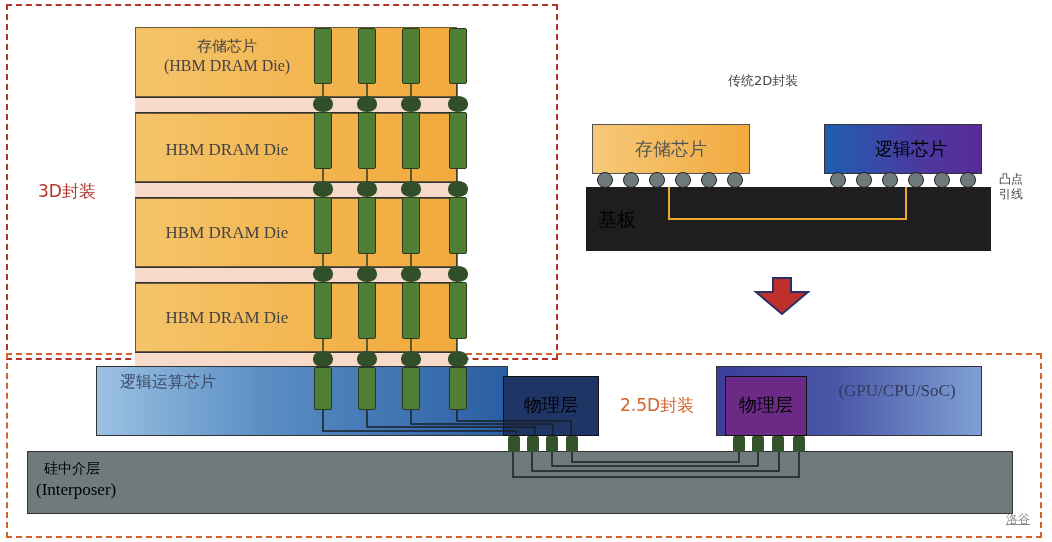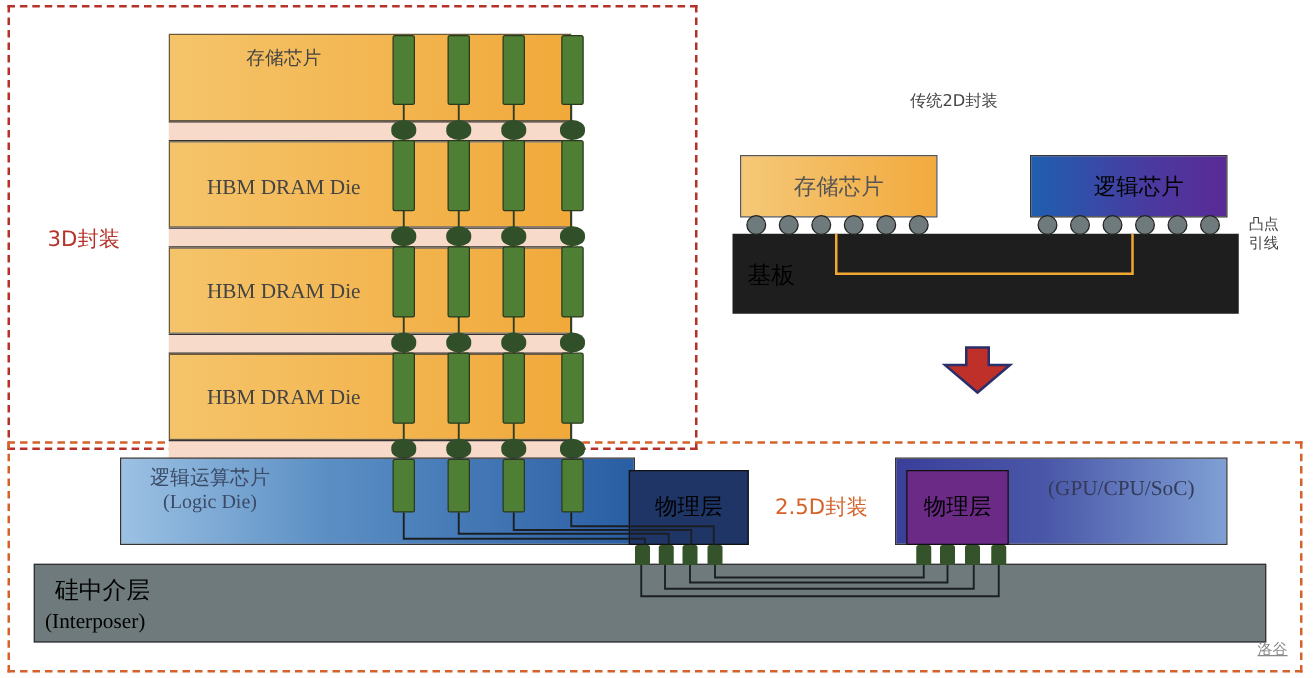--- a/index.html
+++ b/index.html
@@ -30,20 +30,21 @@
   <div class="abs gap" style="left:0; top:70px; width:322px; height:16px;"></div>
   <div class="abs die" style="left:0; top:86px; width:322px; height:69px;"></div>
   <div class="abs gap" style="left:0; top:155px; width:322px; height:16px;"></div>
   <div class="abs die" style="left:0; top:171px; width:322px; height:69px;"></div>
   <div class="abs gap" style="left:0; top:240px; width:322px; height:16px;"></div>
   <div class="abs die" style="left:0; top:256px; width:322px; height:69px;"></div>
   <div class="abs gap" style="left:0; top:325px; width:322px; height:20px;"></div>
 
   <div class="abs label serif" style="left:4px; top:10px; width:176px; font-size:16px;">
     <div style="font-family:'DejaVu Sans',sans-serif; font-size:15px;">存储芯片</div>
+    <div>(HBM DRAM Die)</div>
   </div>
   <div class="abs label serif" style="left:4px; top:112px; width:176px; font-size:17px;">HBM DRAM Die</div>
   <div class="abs label serif" style="left:4px; top:195px; width:176px; font-size:17px;">HBM DRAM Die</div>
   <div class="abs label serif" style="left:4px; top:280px; width:176px; font-size:17px;">HBM DRAM Die</div>
 </div>
 
 <div class="abs" style="left:0; top:0; width:1052px; height:542px;">
   <svg width="1052" height="542" style="position:absolute;left:0;top:0;">
     <g stroke="#2f3d22" stroke-width="1.5">
       <line x1="323" y1="30" x2="323" y2="410"></line>
@@ -90,21 +91,20 @@
 <div class="abs tsv" style="left:449px; top:282px; width:18px; height:57px;"></div>
 
 <div class="abs bump" style="left:313px; top:351px; width:20px; height:16px;"></div>
 <div class="abs bump" style="left:357px; top:351px; width:20px; height:16px;"></div>
 <div class="abs bump" style="left:401px; top:351px; width:20px; height:16px;"></div>
 <div class="abs bump" style="left:448px; top:351px; width:20px; height:16px;"></div>
 
 <div class="abs" style="left:96px; top:366px; width:412px; height:70px; background:linear-gradient(90deg,#9cc1e3 0%,#5b8fc4 40%,#2a5ea4 100%); border:1px solid #333; box-sizing:border-box;"></div>
 <div class="abs label" style="left:108px; top:372px; width:120px; font-size:16px; color:#3b4a66;">
   <div>逻辑运算芯片</div>
-  <div class="serif" style="font-size:16px;">(Logic Die)</div>
 </div>
 
 <div class="abs tsv" style="left:314px; top:367px; width:18px; height:43px;"></div>
 <div class="abs tsv" style="left:358px; top:367px; width:18px; height:43px;"></div>
 <div class="abs tsv" style="left:402px; top:367px; width:18px; height:43px;"></div>
 <div class="abs tsv" style="left:449px; top:367px; width:18px; height:43px;"></div>
 
 <div class="abs" style="left:503px; top:376px; width:96px; height:60px; background:#1f3566; border:1.5px solid #111; box-sizing:border-box;"></div>
 <div class="abs white" style="left:503px; top:393px; width:96px; text-align:center; font-size:18px;">物理层</div>
 
@@ -114,21 +114,21 @@
 
 <div class="abs" style="left:716px; top:366px; width:266px; height:70px; background:linear-gradient(90deg,#3a3f9a 0%,#4a57a8 45%,#7fa0d4 100%); border:1px solid #333; box-sizing:border-box;"></div>
 <div class="abs" style="left:725px; top:376px; width:82px; height:60px; background:#6a2a86; border:1.5px solid #111; box-sizing:border-box;"></div>
 <div class="abs white" style="left:725px; top:393px; width:82px; text-align:center; font-size:18px;">物理层</div>
 <div class="abs label" style="left:812px; top:380px; width:170px; font-size:17px; color:#333a5a;">
   <div class="serif">(GPU/CPU/SoC)</div>
 </div>
 
 <div class="abs" style="left:27px; top:451px; width:986px; height:63px; background:#6e7a7b; border:1px solid #333; box-sizing:border-box;"></div>
 <div class="abs white" style="left:36px; top:460px; line-height:1.35;">
-  <div style="font-size:19px; padding-left:8px;">硅中介层</div>
+  <div style="font-size:14px; padding-left:8px;font-family:Liberation Mono, monospace;">硅中介层</div>
   <div class="serif" style="font-size:17px;">(Interposer)</div>
 </div>
 
 <svg class="abs" width="1052" height="542" style="left:0; top:0;">
   <g fill="none" stroke="#1a1f24" stroke-width="1.5">
     <polyline points="323,410 323,431 516,431 516,440"></polyline>
     <polyline points="367,410 367,427 535,427 535,440"></polyline>
     <polyline points="411,410 411,424 553,424 553,440"></polyline>
     <polyline points="457,410 457,421 571,421 571,440"></polyline>
     <polyline points="513,452 513,477 799,477 799,452"></polyline>

